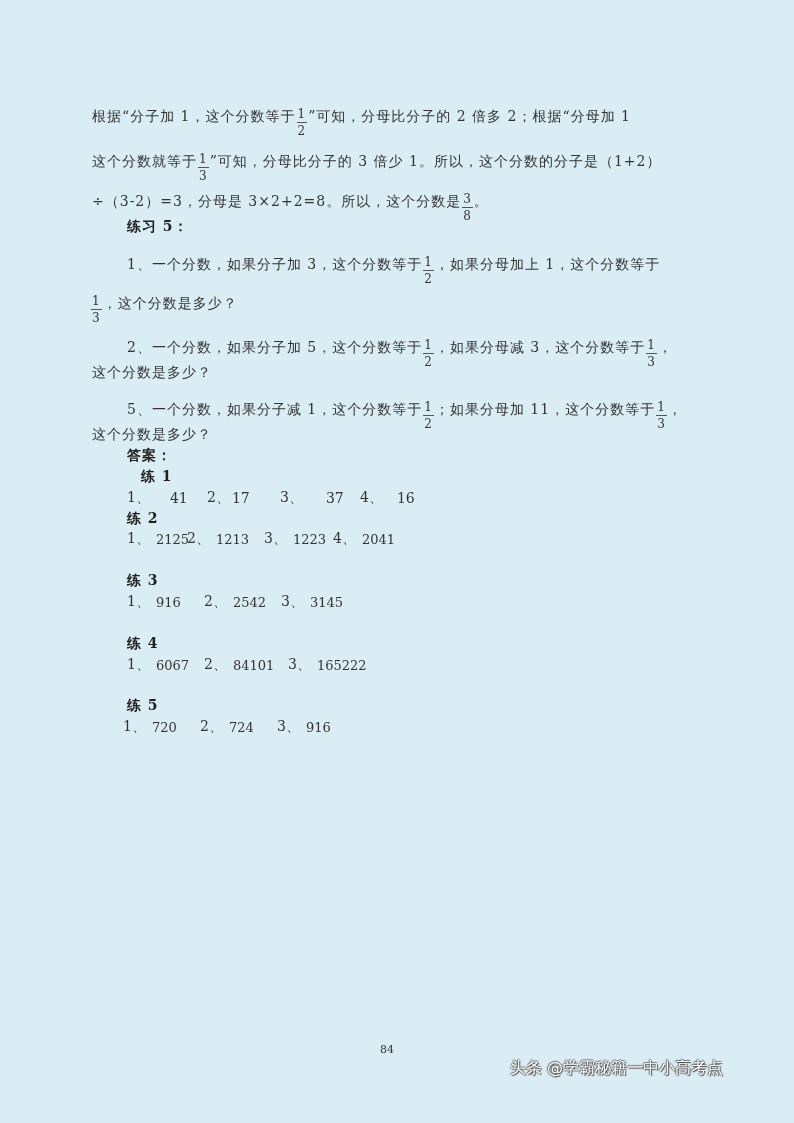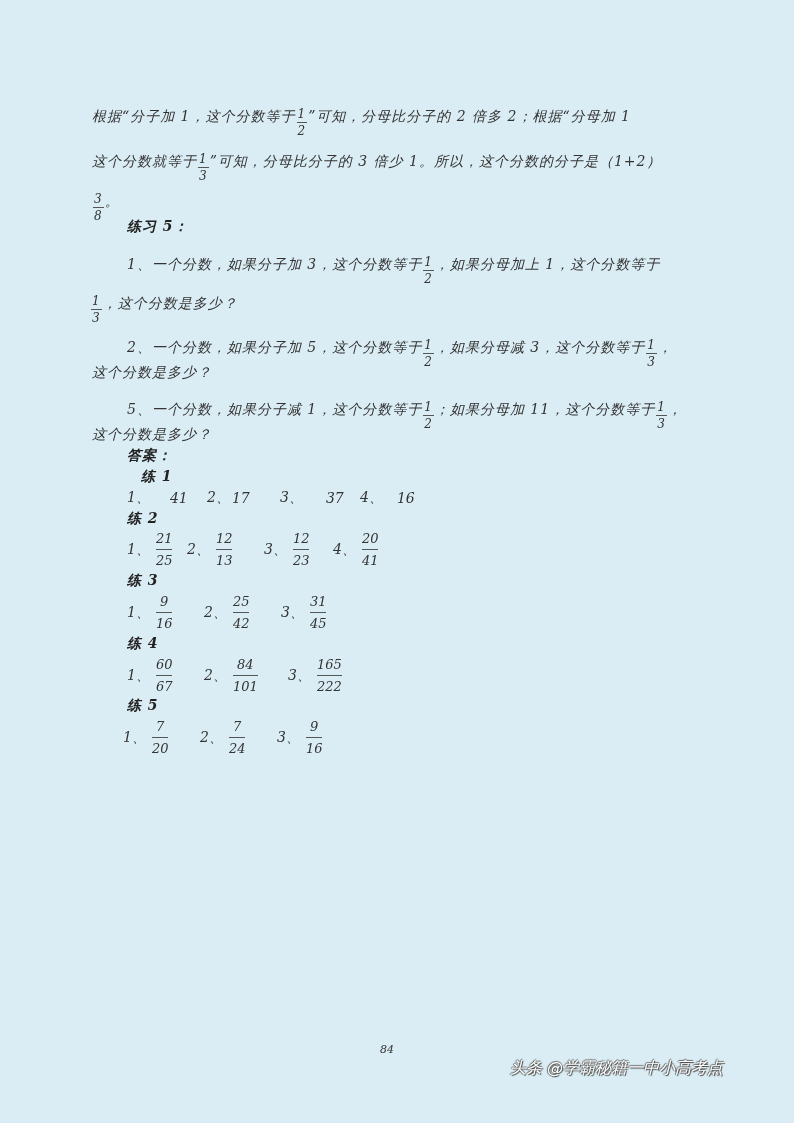--- a/index.html
+++ b/index.html
@@ -4,34 +4,34 @@
 <style>
   html, body { margin: 0; padding: 0; }
   body {
     width: 794px; height: 1123px; overflow: hidden;
     background: #daedf4;
     position: relative;
     font-family: "DejaVu Serif", "Liberation Serif", serif;
     color: #333;
     font-size: 14px;
   }
-  .page { position: absolute; left: 0; top: 0; width: 794px; height: 947px; font-style: italic; }
+  .page { position: absolute; left: 0; top: 0; width: 794px; height: 947px; }
   .line { position: absolute; white-space: nowrap; letter-spacing: 1px; font-size: 14px; line-height: 16px; }
   .frac {
     display: inline-flex; flex-direction: column; align-items: center;
     vertical-align: middle; font-size: 12px; line-height: 14px; margin: 0 1px;
     position: relative; top: 6px;
   }
   .frac .num { padding: 0 1px; }
   .frac .bar { display: block; width: 100%; border-top: 1px solid #555; height: 0; margin: 1px 0; }
   .frac .den { padding: 0 1px; }
   .head { position: absolute; font-weight: bold; color: #222; font-size: 14px; letter-spacing: 1px; }
   .ans-row { position: absolute; font-size: 14px; white-space: nowrap; color: #333; }
   .ans-item { position: absolute; white-space: nowrap; display: flex; align-items: center; }
-  .ans-frac { display: inline-flex; flex-direction: column; align-items: center; font-size: 13px; line-height: 17px; margin-left: 6px; }
+  .ans-frac { display: inline-flex; flex-direction: row; align-items: center; font-size: 13px; line-height: 17px; margin-left: 6px; }
   .ans-frac .bar { display: block; width: 100%; border-top: 1px solid #555; margin: 2px 0; }
   .page-num { position: absolute; left: 380px; top: 1043px; font-size: 11px; color: #333; }
   .watermark {
     position: absolute; left: 510px; top: 1058px; font-size: 16px; color: #ffffff;
     font-family: "DejaVu Sans", "Liberation Sans", sans-serif;
     text-shadow: 1px 1px 1px #444, -1px 0 1px #666, 0 -1px 1px #666;
     letter-spacing: 0px; white-space: nowrap;
   }
 </style>
 </head>
@@ -49,21 +49,21 @@
 
   <div class="line" style="left:92px; top:146px;">
     <span>这个分数就等于</span><span class="frac">
         <span class="num">1</span>
         <span class="bar"></span>
         <span class="den">3</span>
       </span><span>”可知，分母比分子的 3 倍少 1。所以，这个分数的分子是（1+2）</span>
   </div>
 
   <div class="line" style="left:92px; top:186px;">
-    <span class="frac">
+    <span>÷（3-2）=3，分母是 3×2+2=8。所以，这个分数是</span><span class="frac">
         <span class="num">3</span>
         <span class="bar"></span>
         <span class="den">8</span>
       </span><span>。</span>
   </div>
 
   <div class="head" style="left:127px; top:218px;text-align:center;">练习 5：</div>
 
   <div class="line" style="left:127px; top:249px;">
     <span>1、一个分数，如果分子加 3，这个分数等于</span><span class="frac">

